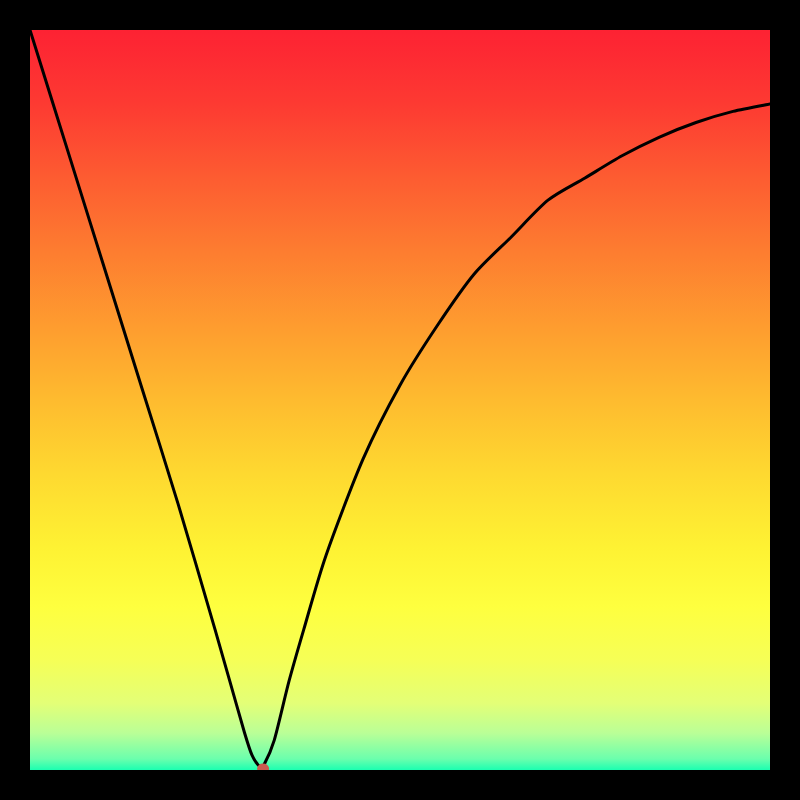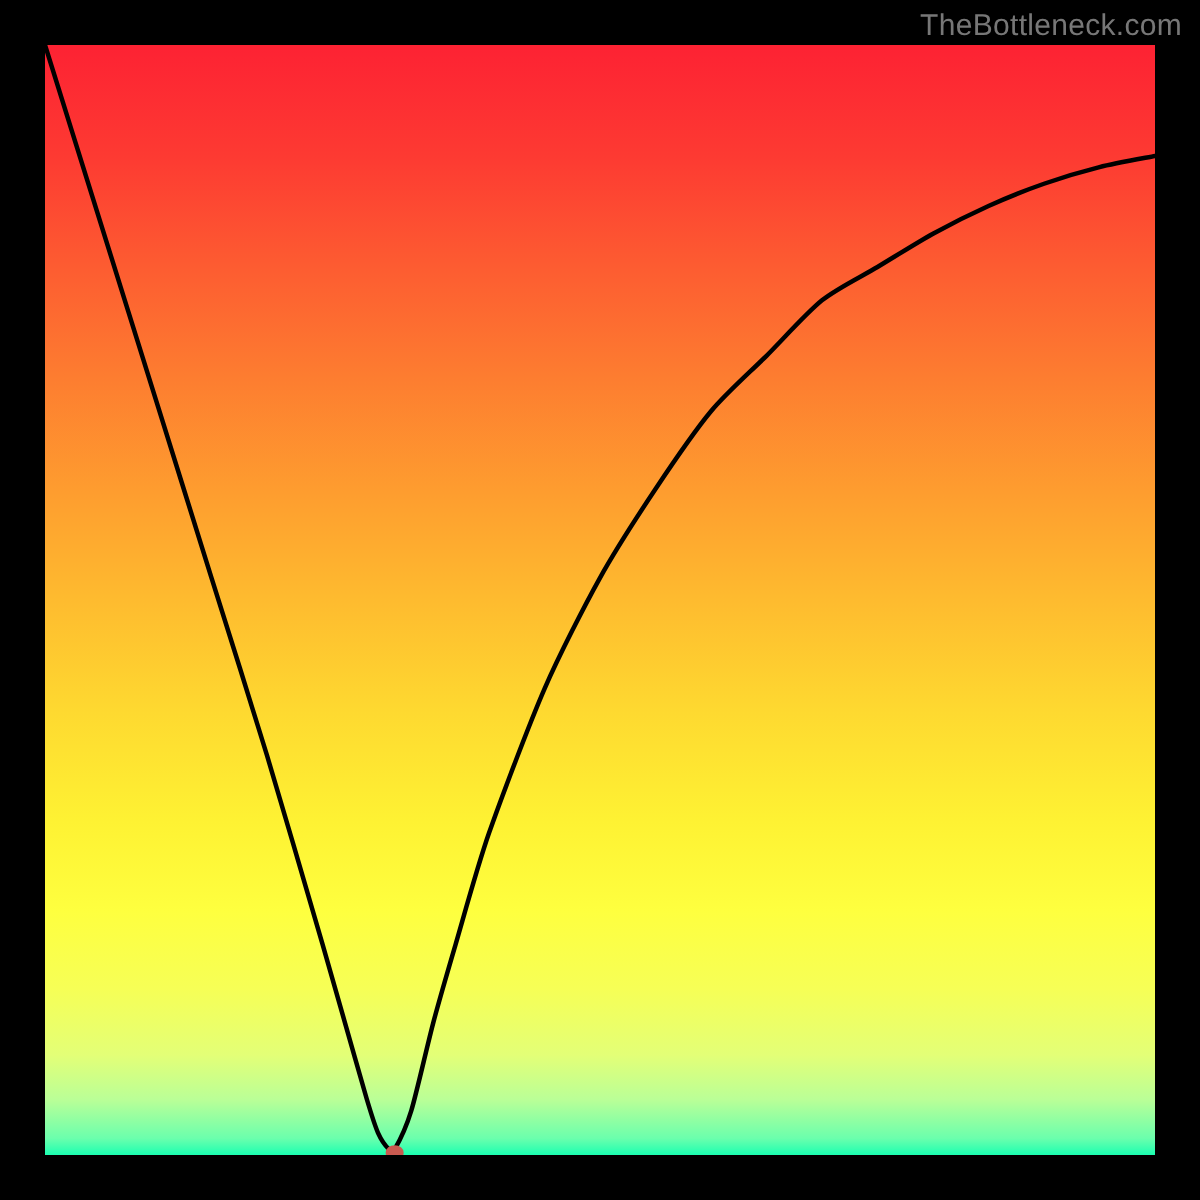--- a/index.html
+++ b/index.html
@@ -48,21 +48,20 @@
     font-weight: 500;
     letter-spacing: 0.2px;
     user-select: none;
   }
 </style>
 </head>
 <body>
 
 <div class="stage">
 
-  <div class="watermark">TheBottleneck.com</div>
 
   <div class="plot-area">
 
     <svg class="gradient-bg" viewBox="0 0 740 740" preserveAspectRatio="none">
       <defs>
         <linearGradient id="bg-grad" x1="0" y1="0" x2="0" y2="1">
         <stop offset="0%" stop-color="#fd2233"></stop>
             <stop offset="10%" stop-color="#fd3a32"></stop>
             <stop offset="20%" stop-color="#fd5c31"></stop>
             <stop offset="30%" stop-color="#fd7d30"></stop>

